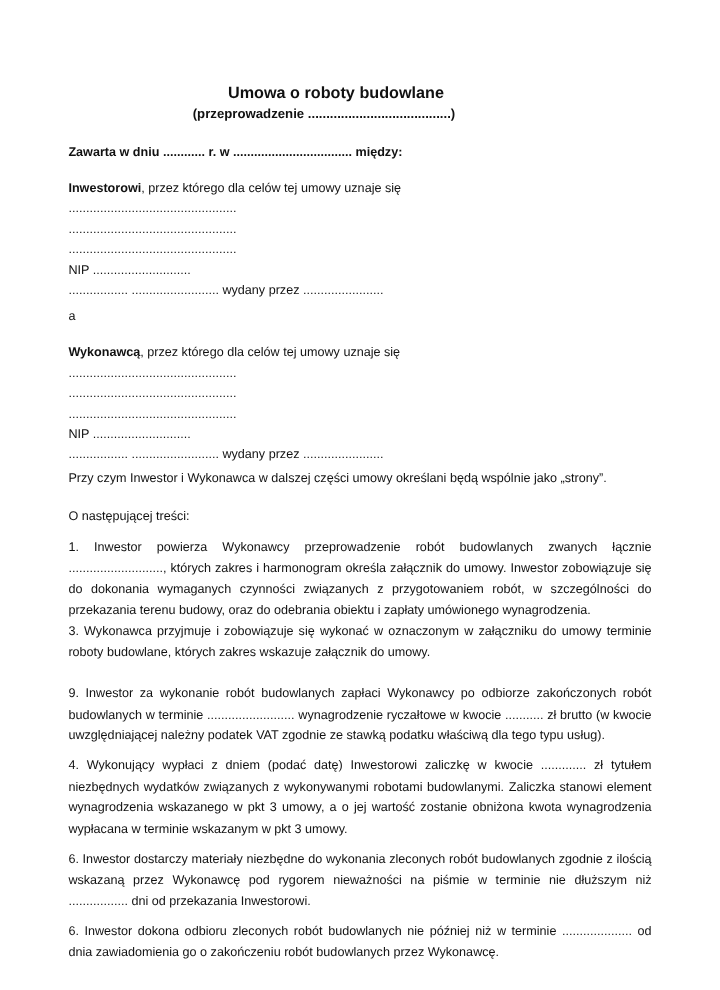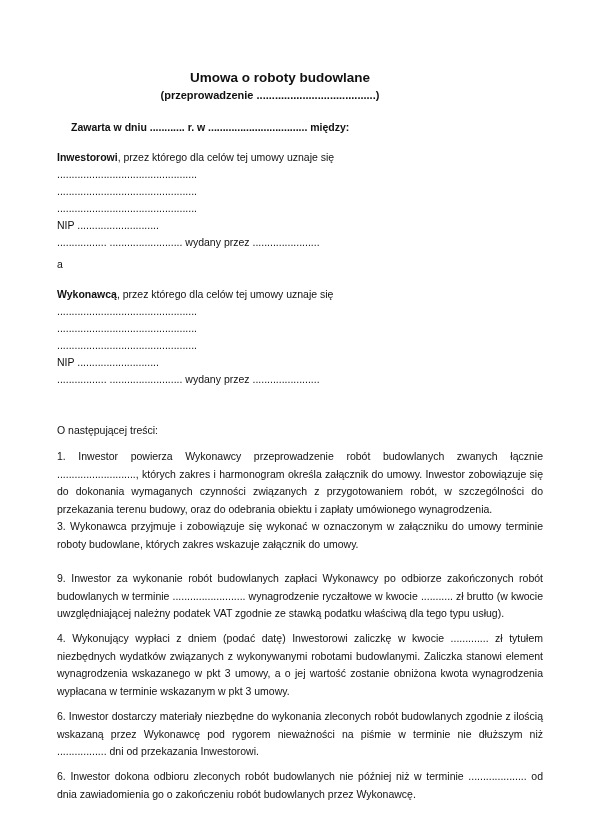--- a/index.html
+++ b/index.html
@@ -15,21 +15,21 @@
           font-size: 10.5px; line-height: 17.5px; white-space: normal; }
 </style>
 </head>
 <body>
 
 <div class="page">
 
   <div class="abs title">Umowa o roboty budowlane</div>
   <div class="abs subtitle">(przeprowadzenie .......................................)</div>
 
-  <div class="abs line bold" style="top:121px;margin-left:14px;">Zawarta w dniu ............ r. w .................................. między:</div>
+  <div class="abs line bold" style="top:121px;">Zawarta w dniu ............ r. w .................................. między:</div>
 
   <div class="abs line" style="top:151px;">
     <span class="bold">Inwestorowi</span><span>, przez którego dla celów tej umowy uznaje się</span>
   </div>
   <div class="abs line" style="top:168px;">................................................</div>
   <div class="abs line" style="top:185px;">................................................</div>
   <div class="abs line" style="top:202px;">................................................</div>
   <div class="abs line" style="top:219px;">NIP ............................</div>
   <div class="abs line" style="top:236px;">................. ......................... wydany przez .......................</div>
 
@@ -37,20 +37,21 @@
 
   <div class="abs line" style="top:288px;text-align:center;">
     <span class="bold">Wykonawcą</span><span>, przez którego dla celów tej umowy uznaje się</span>
   </div>
   <div class="abs line" style="top:305px;">................................................</div>
   <div class="abs line" style="top:322px;">................................................</div>
   <div class="abs line" style="top:339px;">................................................</div>
   <div class="abs line" style="top:356px;">NIP ............................</div>
   <div class="abs line" style="top:373px;">................. ......................... wydany przez .......................</div>
 
+  <div class="abs line" style="top:393px;">Przy czym Inwestor i Wykonawca w dalszej części umowy określani będą wspólnie jako „strony”.</div>
   <div class="abs line" style="top:424px;">O następującej treści:</div>
 
   <div class="para" style="top:448px;">1. Inwestor powierza Wykonawcy przeprowadzenie robót budowlanych zwanych łącznie ..........................., których zakres i harmonogram określa załącznik do umowy. Inwestor zobowiązuje się do dokonania wymaganych czynności związanych z przygotowaniem robót, w szczególności do przekazania terenu budowy, oraz do odebrania obiektu i zapłaty umówionego wynagrodzenia.</div>
   <div class="para" style="top:518px;">3. Wykonawca przyjmuje i zobowiązuje się wykonać w oznaczonym w załączniku do umowy terminie roboty budowlane, których zakres wskazuje załącznik do umowy.</div>
   <div class="para" style="top:570px;">9. Inwestor za wykonanie robót budowlanych zapłaci Wykonawcy po odbiorze zakończonych robót budowlanych w terminie ......................... wynagrodzenie ryczałtowe w kwocie ........... zł brutto (w kwocie uwzględniającej należny podatek VAT zgodnie ze stawką podatku właściwą dla tego typu usług).</div>
   <div class="para" style="top:630px;">4. Wykonujący wypłaci z dniem (podać datę) Inwestorowi zaliczkę w kwocie ............. zł tytułem niezbędnych wydatków związanych z wykonywanymi robotami budowlanymi. Zaliczka stanowi element wynagrodzenia wskazanego w pkt 3 umowy, a o jej wartość zostanie obniżona kwota wynagrodzenia wypłacana w terminie wskazanym w pkt 3 umowy.</div>
   <div class="para" style="top:708px;">6. Inwestor dostarczy materiały niezbędne do wykonania zleconych robót budowlanych zgodnie z ilością wskazaną przez Wykonawcę pod rygorem nieważności na piśmie w terminie nie dłuższym niż ................. dni od przekazania Inwestorowi.</div>
   <div class="para" style="top:768px;">6. Inwestor dokona odbioru zleconych robót budowlanych nie później niż w terminie .................... od dnia zawiadomienia go o zakończeniu robót budowlanych przez Wykonawcę.</div>
 
 </div>

